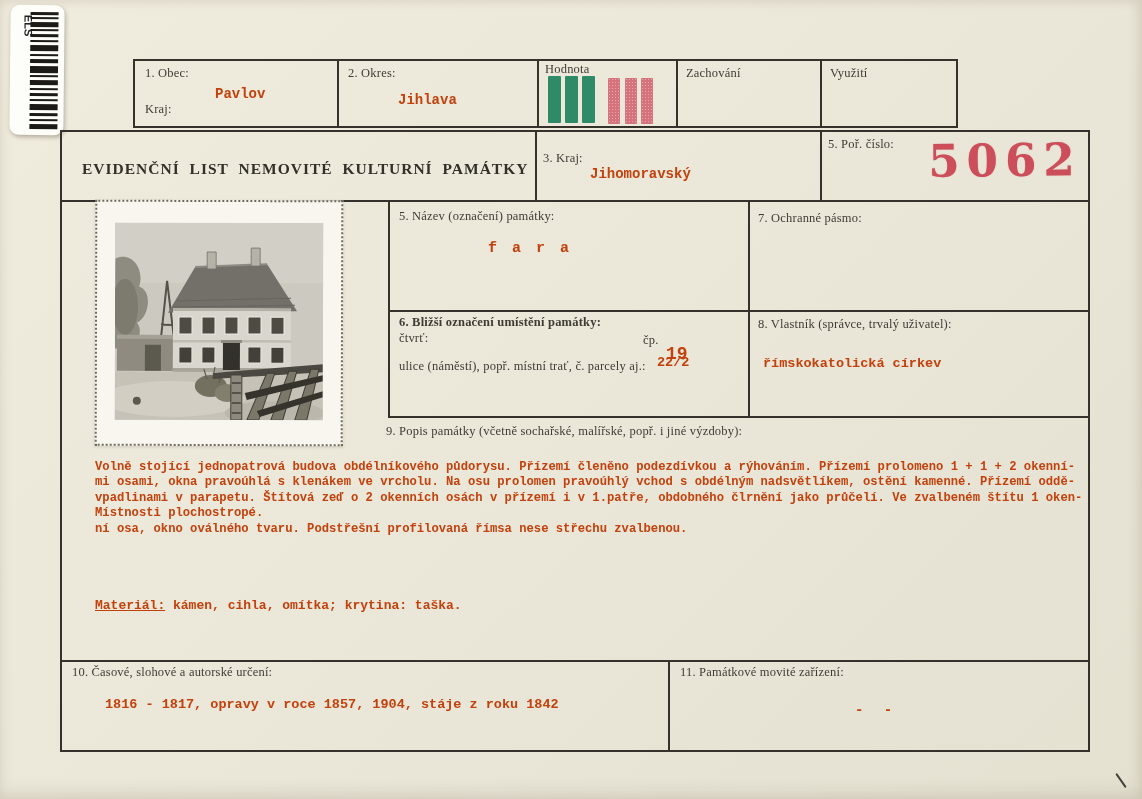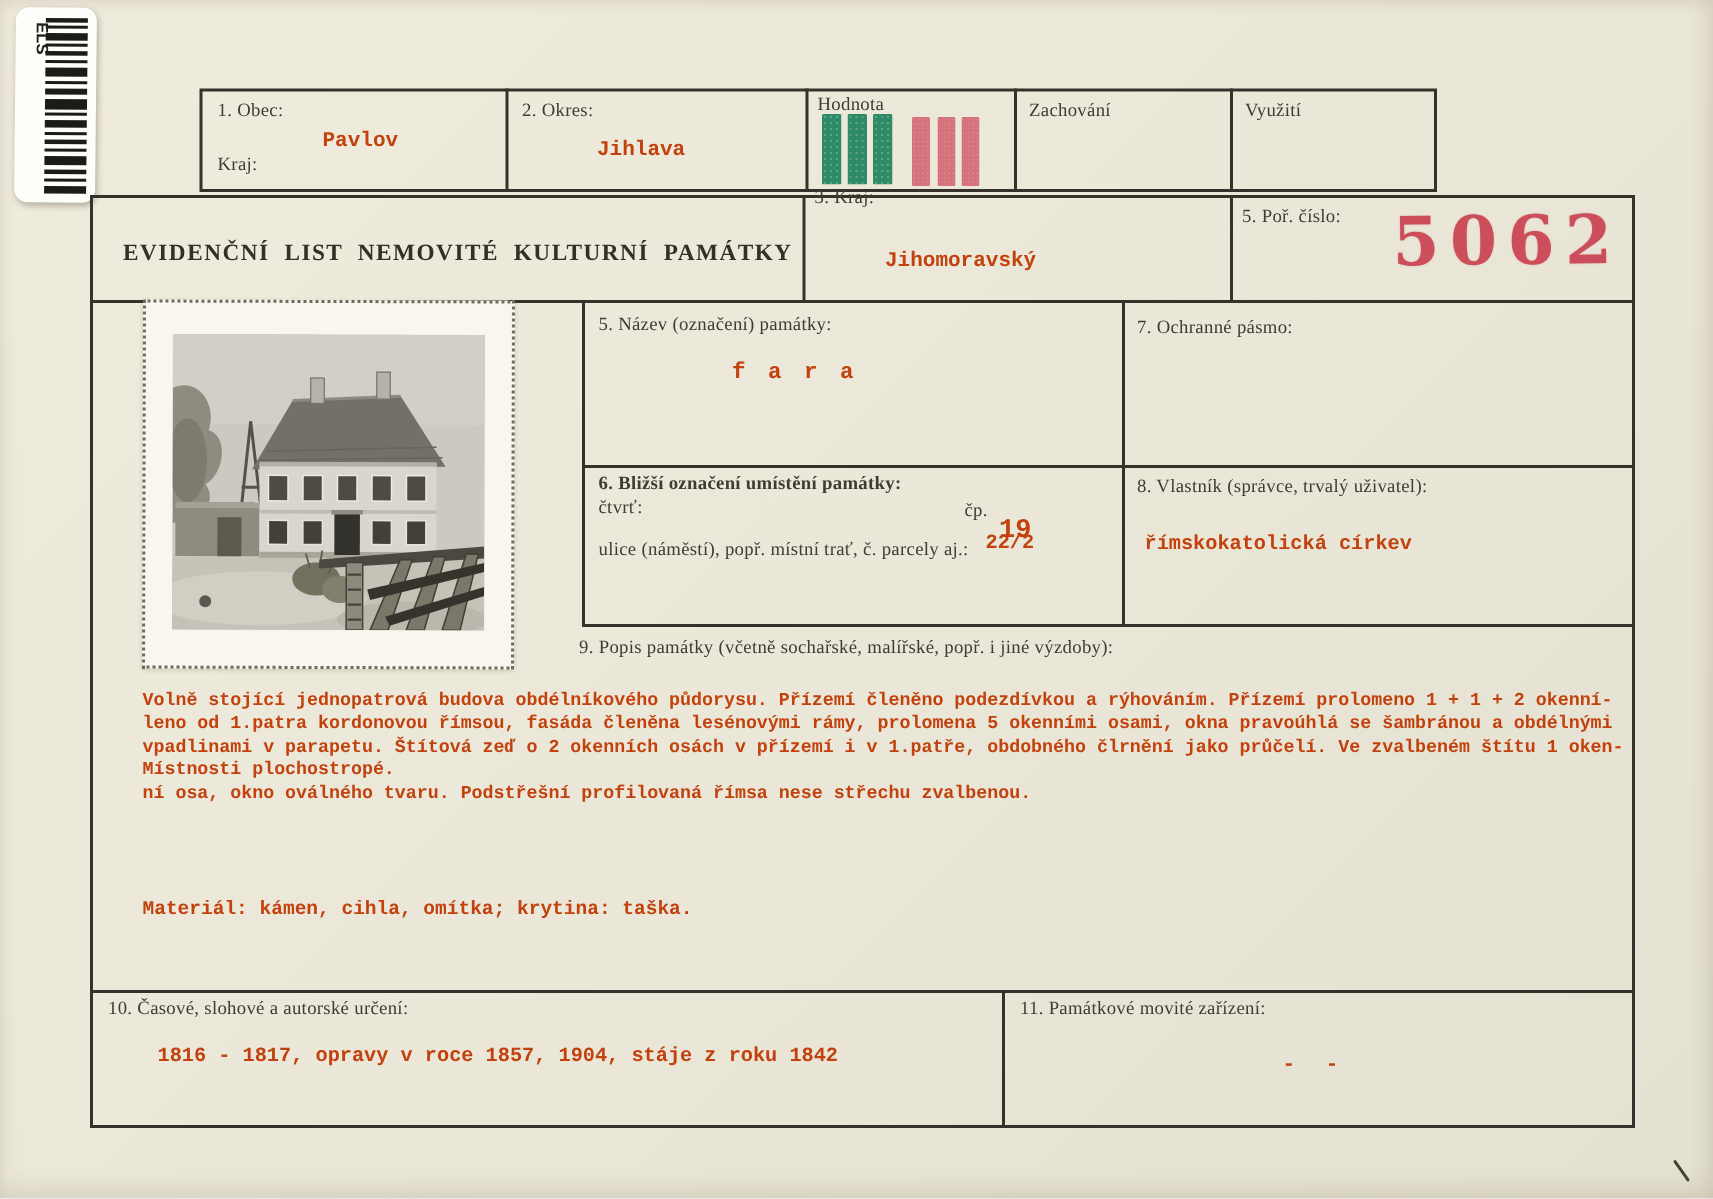--- a/index.html
+++ b/index.html
@@ -31,21 +31,21 @@
     font-size:45px;letter-spacing:7px;color:#cb4e5a;text-align:center;transform:rotate(-.6deg);
     text-shadow:0 0 1px rgba(203,78,90,.55);}
   
   .photomat{position:absolute;left:95px;top:200px;width:248px;height:246px;background:#f8f6ef;
     border:2px dotted #6f6b5c;box-sizing:border-box;transform:rotate(.15deg);box-shadow:0 1px 3px rgba(70,60,40,.18);}
   .photo{position:absolute;left:18px;top:21px;width:208px;height:197px;background:#ccc9c1;overflow:hidden;}
   
   .desc{left:95px;top:460px;font-size:12.2px;line-height:15.4px;letter-spacing:0;}
   .desc div{white-space:pre;}
   .material{left:95px;top:598px;font-size:13px;}
-  .material .ul{}
+  .material .ul{text-decoration:underline;}
   .penmark{position:absolute;left:1120px;top:772px;width:2px;height:17px;background:#45423a;transform:rotate(-35deg);border-radius:1px;}
 </style>
 </head>
 <body>
 
 <div class="vignette"></div>
 
 <div class="bclabel">
   <svg width="54" height="130" viewBox="0 0 54 130">
     <text x="14" y="10" transform="rotate(90 14 10)" font-family="Liberation Sans, sans-serif" font-size="11" font-weight="bold" fill="#222">ELS</text>
@@ -103,21 +103,21 @@
 <div class="line" style="left:535px;top:130px;width:2px;height:72px"></div>
 <div class="line" style="left:820px;top:130px;width:2px;height:72px"></div>
 <div class="line" style="left:388px;top:200px;width:2px;height:218px"></div>
 <div class="line" style="left:748px;top:200px;width:2px;height:218px"></div>
 <div class="line" style="left:388px;top:310px;width:702px;height:2px"></div>
 <div class="line" style="left:388px;top:416px;width:702px;height:2px"></div>
 <div class="line" style="left:60px;top:660px;width:1030px;height:2px"></div>
 <div class="line" style="left:668px;top:660px;width:2px;height:92px"></div>
 
 <span class="title">EVIDENČNÍ LIST NEMOVITÉ KULTURNÍ PAMÁTKY</span>
-<span class="lbl" style="left:543px;top:124px">3. Kraj:</span>
+<span class="lbl" style="left:543px;top:151px">3. Kraj:</span>
 <span class="typed" style="left:590px;top:166px;font-size:14px">Jihomoravský</span>
 <span class="lbl" style="left:828px;top:137px">5. Poř. číslo:</span>
 <span class="stamp-red">5062</span>
 
 <div class="photomat">
   <div class="photo">
     <svg width="208" height="197" viewBox="0 0 208 197">
       <rect width="208" height="197" fill="#ccc9c1"></rect>
       <rect y="0" width="208" height="60" fill="#d2cfc7"></rect>
 
@@ -192,21 +192,21 @@
 <span class="typed" style="left:666px;top:344px;font-size:18px">19</span>
 <span class="lbl" style="left:399px;top:359px">ulice (náměstí), popř. místní trať, č. parcely aj.:</span>
 <span class="typed" style="left:657px;top:355px;font-size:13.5px">22/2</span>
 
 <span class="lbl" style="left:758px;top:317px">8. Vlastník (správce, trvalý uživatel):</span>
 <span class="typed" style="left:763px;top:356px;font-size:13.5px">římskokatolická církev</span>
 
 <span class="lbl" style="left:386px;top:424px">9. Popis památky (včetně sochařské, malířské, popř. i jiné výzdoby):</span>
 <div class="typed desc">
   <div>Volně stojící jednopatrová budova obdélníkového půdorysu. Přízemí členěno podezdívkou a rýhováním. Přízemí prolomeno 1 + 1 + 2 okenní-</div>
-  <div>leno od 1.patra kordonovou římsou, fasáda členěna lesénovými rámy, prolomena 5 okenními osami, okna pravoúhlá se šambránou a obdélnými</div>
+  <div>mi osami, okna pravoúhlá s klenákem ve vrcholu. Na osu prolomen pravoúhlý vchod s obdélným nadsvětlíkem, ostění kamenné. Přízemí oddě-</div>
   <div>vpadlinami v parapetu. Štítová zeď o 2 okenních osách v přízemí i v 1.patře, obdobného člrnění jako průčelí. Ve zvalbeném štítu 1 oken-</div>
   <div>Místnosti plochostropé.</div>
   <div>ní osa, okno oválného tvaru. Podstřešní profilovaná římsa nese střechu zvalbenou.</div>
 </div>
 <div class="typed material">
   <span class="ul">Materiál:</span><span> kámen, cihla, omítka; krytina: taška.</span>
 </div>
 
 <span class="lbl" style="left:72px;top:665px">10. Časové, slohové a autorské určení:</span>
 <span class="typed" style="left:105px;top:697px;font-size:13.5px">1816 - 1817, opravy v roce 1857, 1904, stáje z roku 1842</span>

